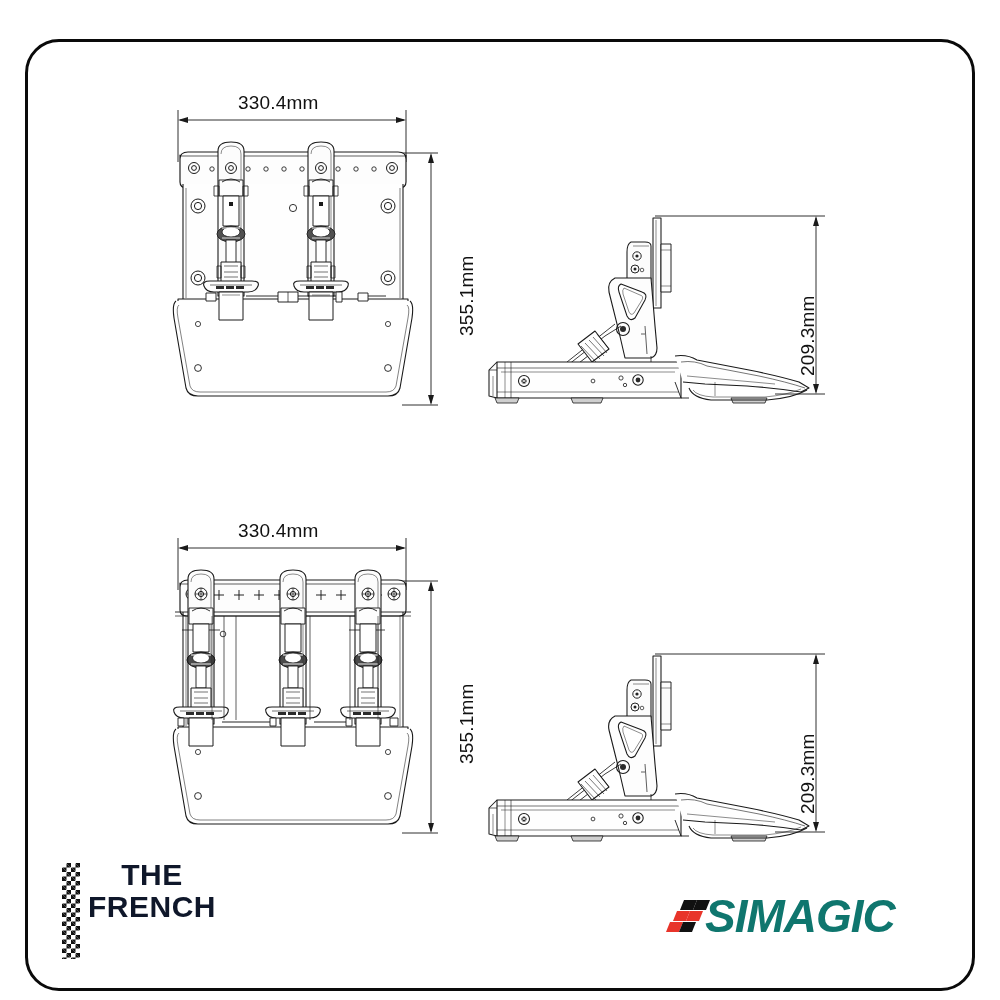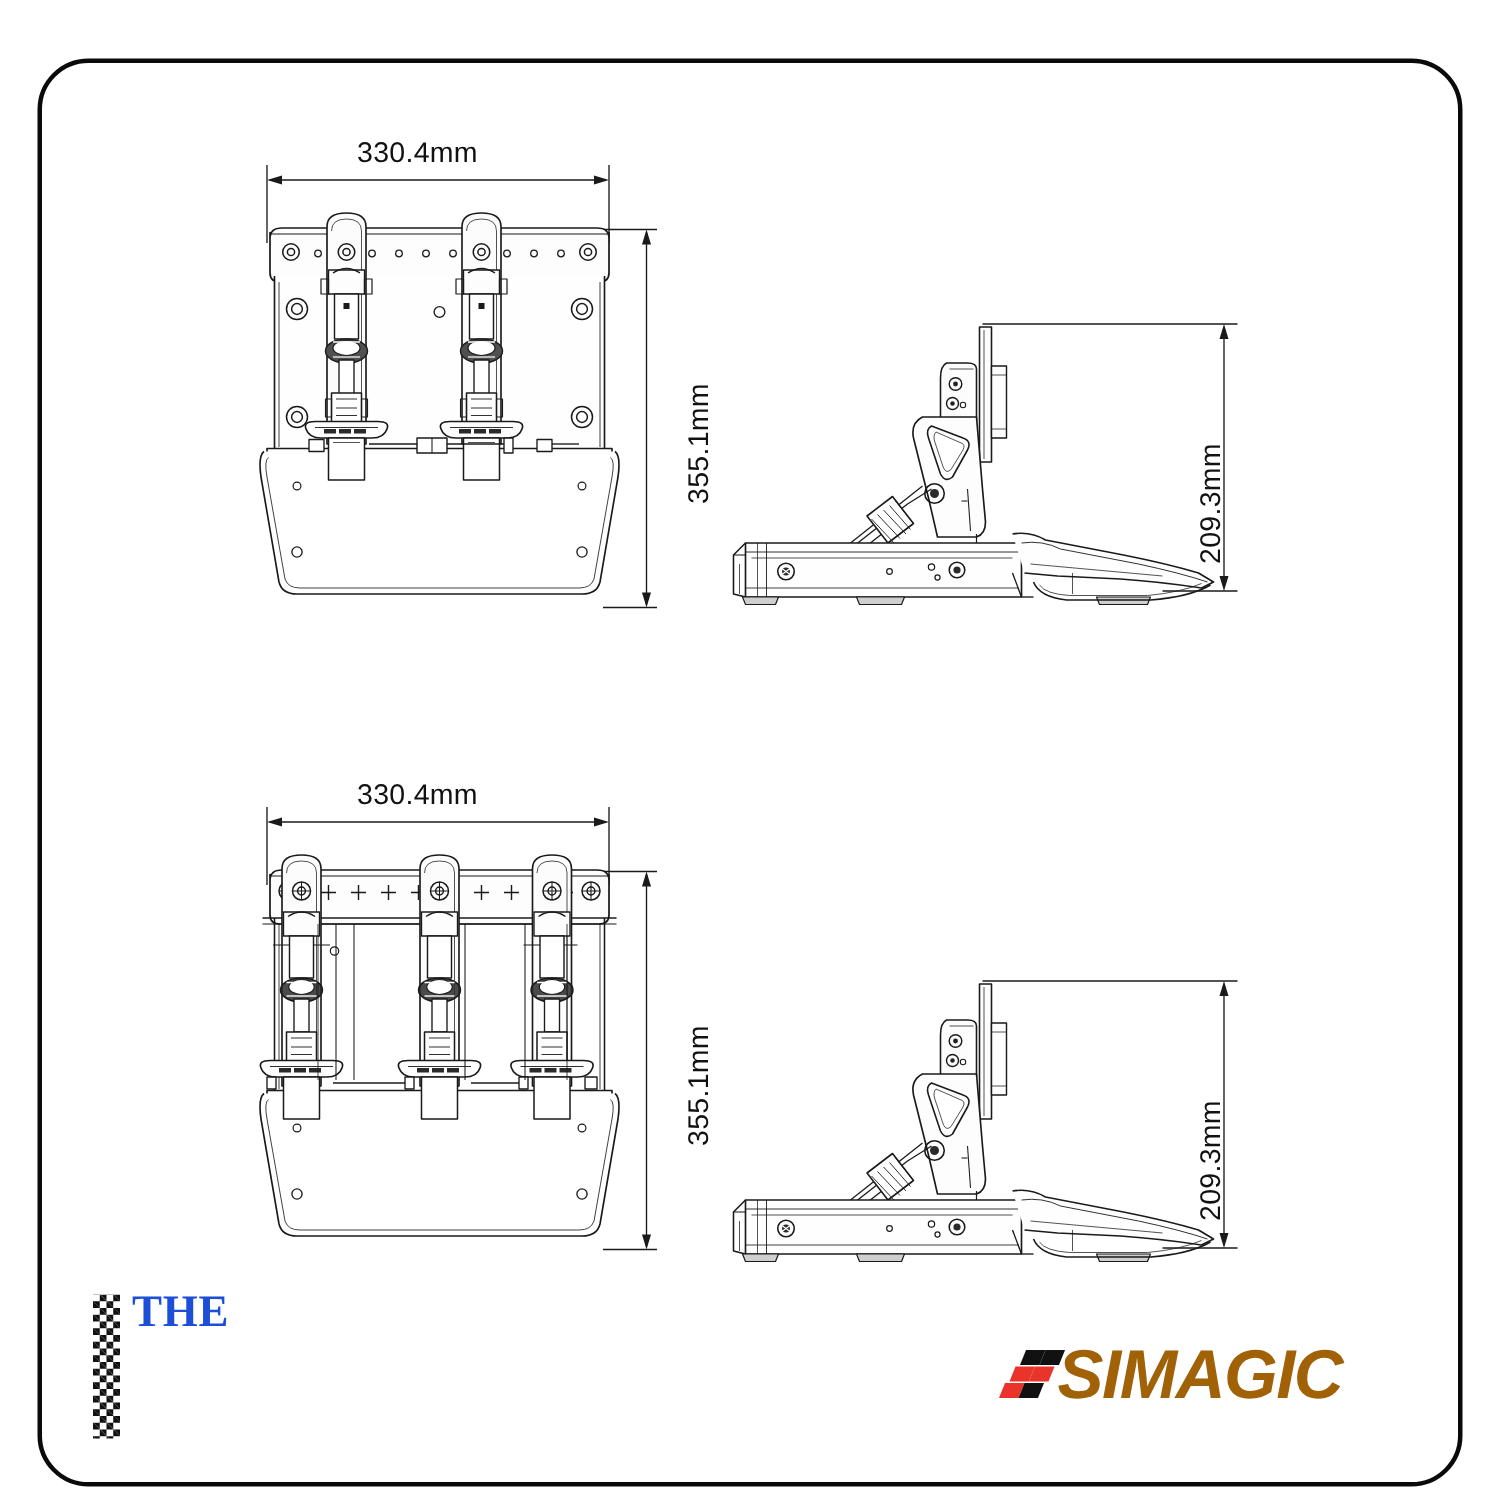--- a/index.html
+++ b/index.html
@@ -20,27 +20,27 @@
   }
   .dimlabel.vert{transform-origin:0 0;transform:rotate(-90deg);}
   svg{display:block;overflow:visible;}
   
   .tfs{position:absolute;left:62px;top:845px;width:210px;height:100px;}
   .tfs .flag{position:absolute;left:0;top:2px;width:18px;height:96px;
     background-image:
       linear-gradient(45deg,#111 25%,transparent 25%,transparent 75%,#111 75%),
       linear-gradient(45deg,#111 25%,transparent 25%,transparent 75%,#111 75%);
     background-size:9px 9px;background-position:0 0,4.5px 4.5px;background-color:#fff;}
-  .tfs .words{position:absolute;left:26px;top:-2px;color:#1d4ed8;
-    font-family:Liberation Serif, serif;font-weight:bold;font-size:30px;
+  .tfs .words{position:absolute;left:26px;top:-2px;color:#0f172a;
+    font-family:Liberation Sans, sans-serif;font-weight:bold;font-size:30px;
     line-height:32px;letter-spacing:.5px;text-align:center;}
   .sim{position:absolute;left:668px;top:876px;width:262px;height:58px;}
   .sim .checks{position:absolute;left:0;top:8px;width:40px;height:40px;}
   .sim .sq{position:absolute;width:13px;height:10px;transform:skewX(-22deg);}
-  .sim .word{position:absolute;left:37px;top:-5px;color:#a16207;
+  .sim .word{position:absolute;left:37px;top:-5px;color:#0f766e;
     font-family:"Liberation Sans",sans-serif;font-weight:bold;font-style:italic;
     font-size:46px;letter-spacing:-1px;line-height:58px;}
 </style>
 </head>
 <body>
 
 <div id="sheet">
 
   <div class="frame"></div>
 
@@ -558,20 +558,21 @@
         <path d="M240,206 L240,220" stroke-width="0.5"></path>
       </g>
     </svg>
     <div class="dimlabel vert" style="left:322px;top:200px;">209.3mm</div>
   </div>
 
   <div class="tfs">
     <div class="flag"></div>
     <div class="words">
       <div>THE</div>
+      <div>FRENCH</div>
     </div>
   </div>
 
   <div class="sim">
     <div class="checks">
       <div class="sq" style="left:14px;top:0px;background:#111111;"></div>
       <div class="sq" style="left:27px;top:0px;background:#111111;"></div>
       <div class="sq" style="left:7px;top:11px;background:#e8342a;"></div>
       <div class="sq" style="left:20px;top:11px;background:#e8342a;"></div>
       <div class="sq" style="left:0px;top:22px;background:#e8342a;"></div>

